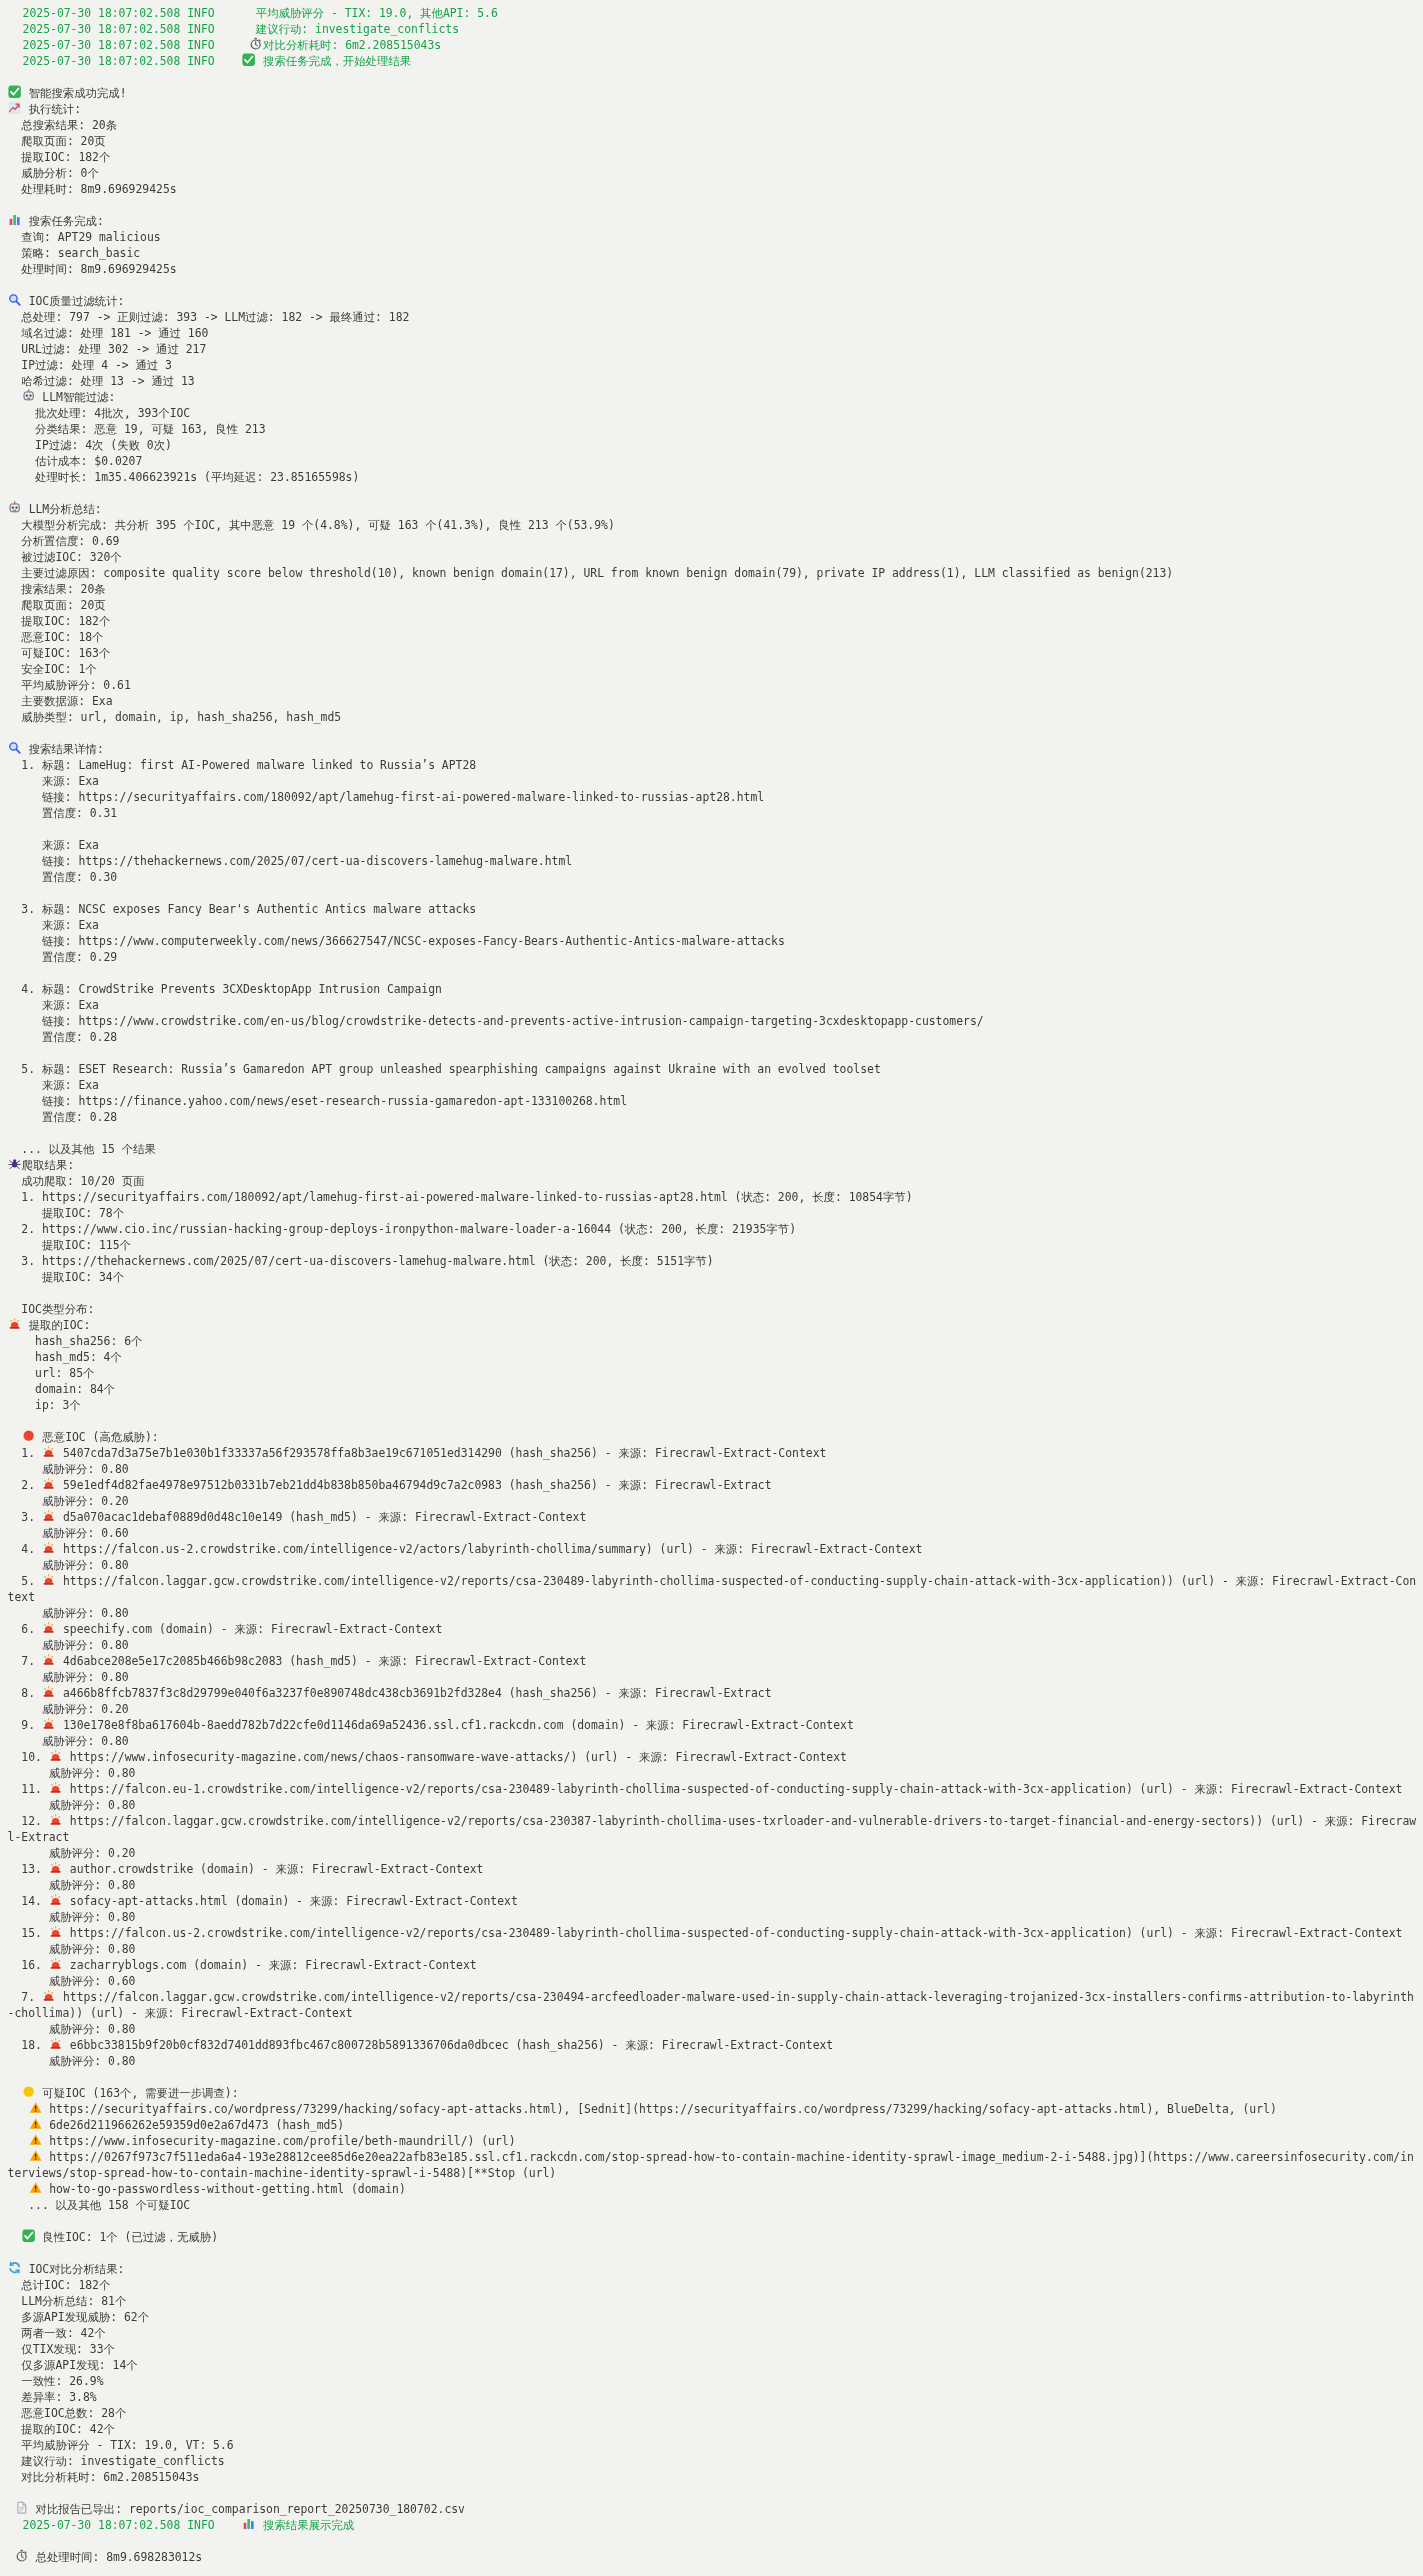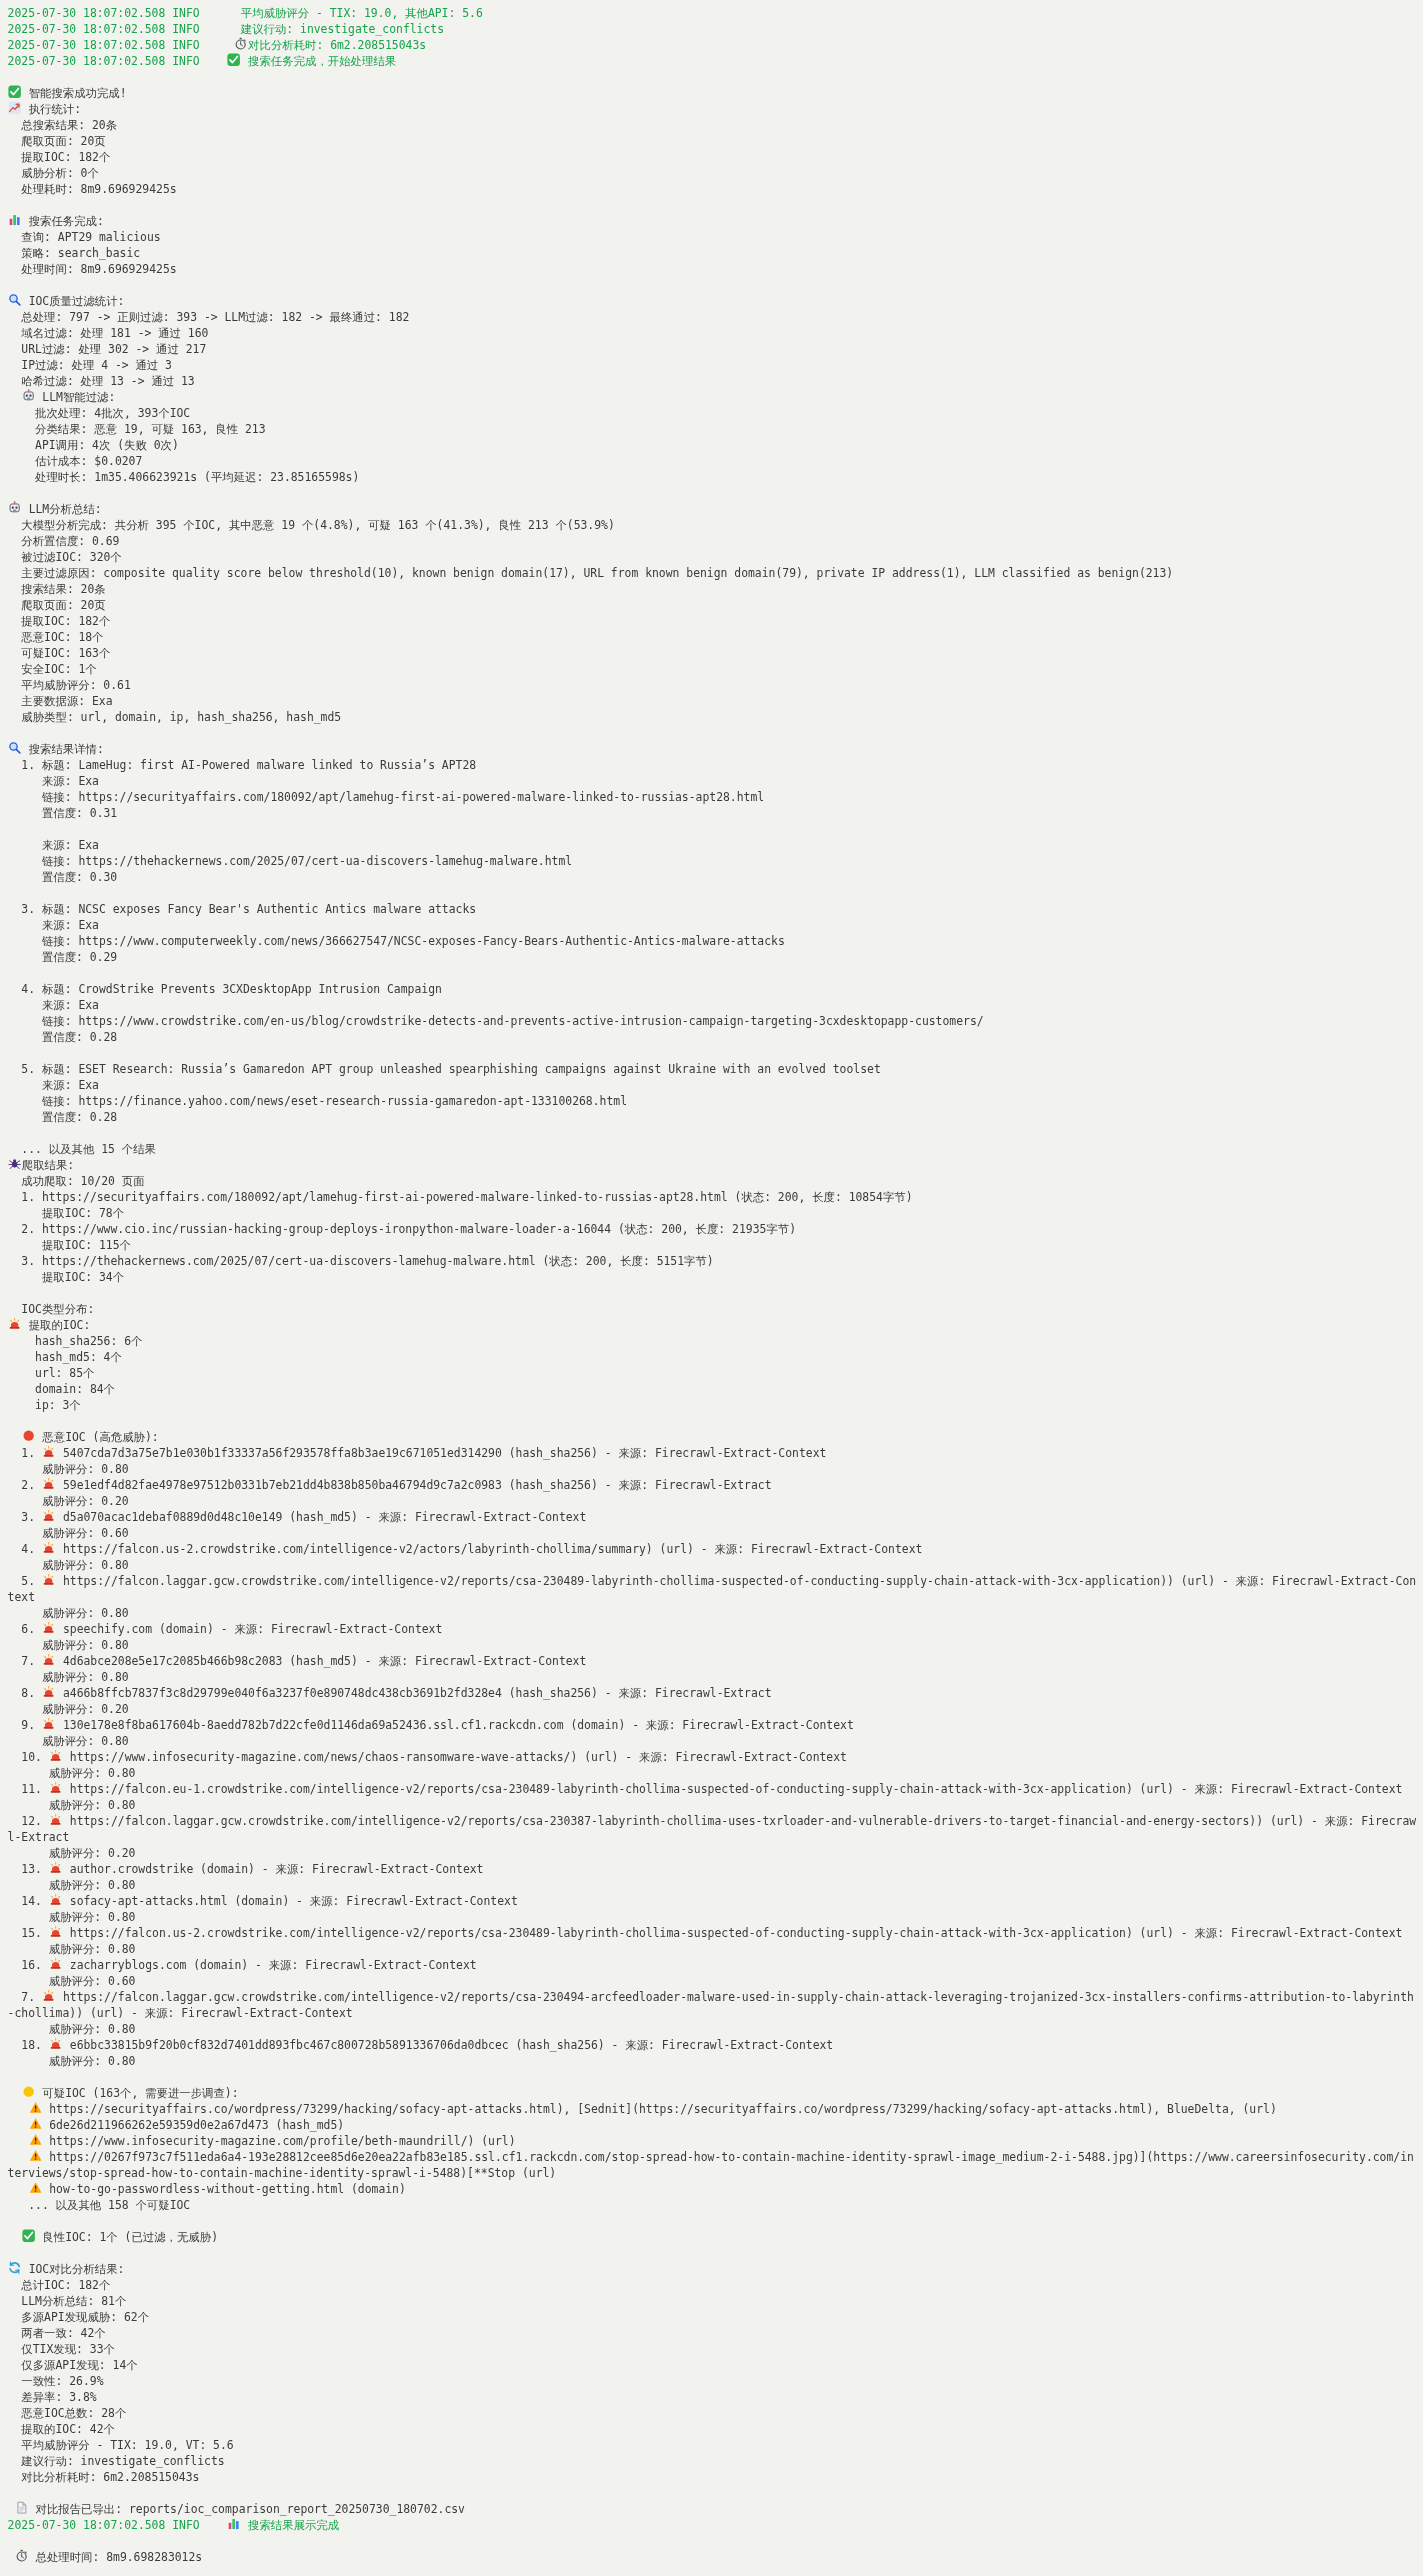--- a/index.html
+++ b/index.html
@@ -7,21 +7,21 @@
     width:1424px;height:2576px;overflow:hidden;box-sizing:border-box;
     background:#f2f2ee;color:#3b3b3b;
     font-family:"DejaVu Sans Mono","Liberation Mono",monospace;
     font-size:11.4px;padding:4.7px 7.6px;
   }
   #terminal{width:100%;}
   .line{
     white-space:pre-wrap;word-break:break-all;
     min-height:16px;line-height:16px;
   }
-  .green{color:#16a34a;}
+  .green{color:#16a34a;margin-left:15px;}
   .ic{display:inline-block;width:14.2px;text-align:center;}
   .ic svg{width:13.3px;height:13.3px;vertical-align:-1.9px;}
 </style>
 </head>
 <body>
 
 <div id="terminal">
     <div class="line green"><span>2025-07-30 18:07:02.508 INFO      平均威胁评分 - TIX: 19.0, 其他API: 5.6</span></div>
     <div class="line green"><span>2025-07-30 18:07:02.508 INFO      建议行动: investigate_conflicts</span></div>
     <div class="line green"><span>2025-07-30 18:07:02.508 INFO     </span><span class="ic"><svg viewBox="0 0 16 16">
@@ -71,21 +71,21 @@
     <div class="line"><span>  </span><span class="ic"><svg viewBox="0 0 16 16">
           <line x1="8" y1="1" x2="8" y2="3" stroke="#8a8f98" stroke-width="1.2"></line>
           <circle cx="8" cy="1.4" r="1" fill="#d9534f"></circle>
           <rect x="2.5" y="3.5" width="11" height="9.5" rx="2.5" fill="#e8eaee" stroke="#5f6672" stroke-width="1.2"></rect>
           <circle cx="5.8" cy="8" r="1.3" fill="#3a3f4a"></circle>
           <circle cx="10.2" cy="8" r="1.3" fill="#3a3f4a"></circle>
           <rect x="6" y="10.6" width="4" height="1.2" rx="0.6" fill="#5f6672"></rect>
         </svg></span><span> LLM智能过滤:</span></div>
     <div class="line"><span>    批次处理: 4批次, 393个IOC</span></div>
     <div class="line"><span>    分类结果: 恶意 19, 可疑 163, 良性 213</span></div>
-    <div class="line"><span>    API调用: 4次 (失败 0次)</span></div>
+    <div class="line"><span>    IP过滤: 4次 (失败 0次)</span></div>
     <div class="line"><span>    估计成本: $0.0207</span></div>
     <div class="line"><span>    处理时长: 1m35.406623921s (平均延迟: 23.85165598s)</span></div>
     <div class="line">&nbsp;</div>
     <div class="line"><span class="ic"><svg viewBox="0 0 16 16">
           <line x1="8" y1="1" x2="8" y2="3" stroke="#8a8f98" stroke-width="1.2"></line>
           <circle cx="8" cy="1.4" r="1" fill="#d9534f"></circle>
           <rect x="2.5" y="3.5" width="11" height="9.5" rx="2.5" fill="#e8eaee" stroke="#5f6672" stroke-width="1.2"></rect>
           <circle cx="5.8" cy="8" r="1.3" fill="#3a3f4a"></circle>
           <circle cx="10.2" cy="8" r="1.3" fill="#3a3f4a"></circle>
           <rect x="6" y="10.6" width="4" height="1.2" rx="0.6" fill="#5f6672"></rect>

